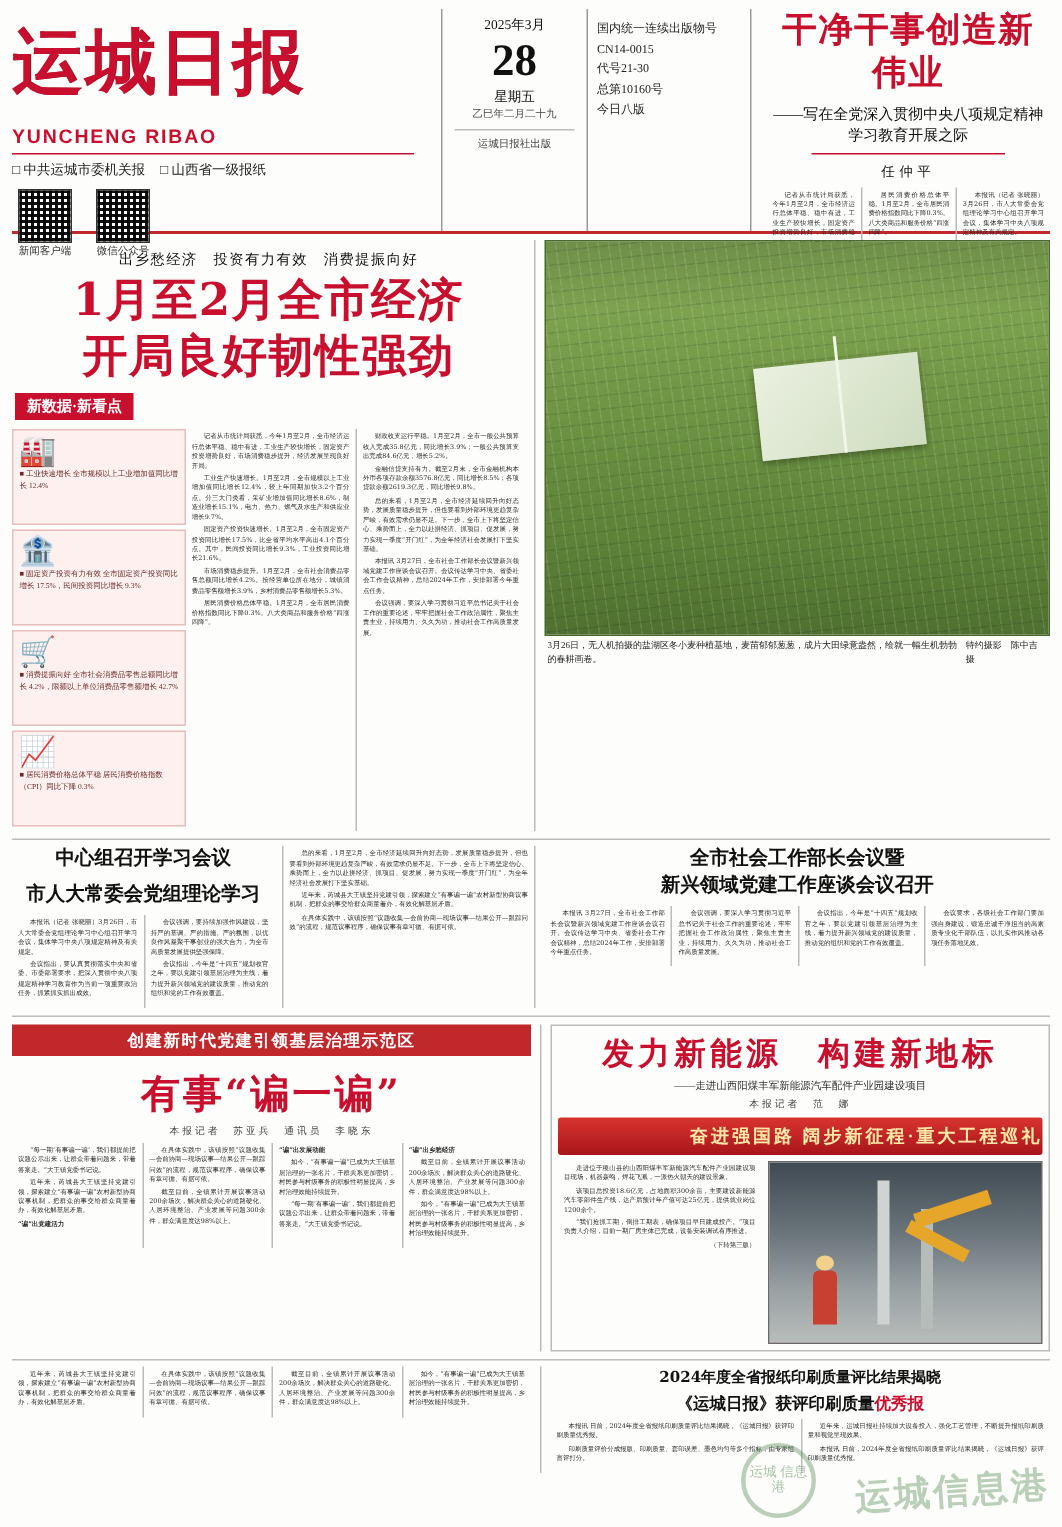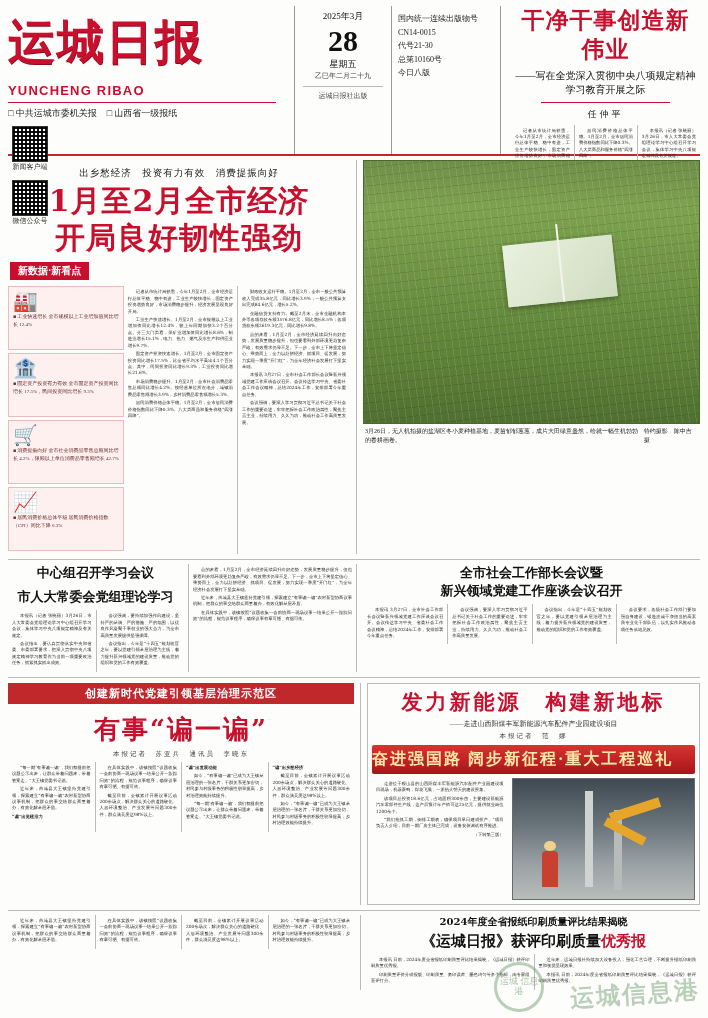--- a/index.html
+++ b/index.html
@@ -17,21 +17,21 @@
     color:#c8102e;font-family:"DejaVu Serif",serif;font-weight:bold;
     font-size:47px;letter-spacing:2px;line-height:1;padding-top:12px;
     text-shadow:0.5px 0.5px 0 #8c0a1c;
   }
   .mast-pinyin{
     color:#c8102e;font-family:"Liberation Sans",sans-serif;font-weight:bold;
     font-size:13px;letter-spacing:1.2px;margin-top:18px;
   }
   .mast-rule{border-top:1px solid #c8102e;margin-top:4px;width:268px;}
   .mast-sub{font-size:9px;margin-top:4px;color:#222;display:flex;gap:10px;}
-  .mast-qr{display:flex;gap:8px;margin-top:6px;align-items:flex-start;flex-direction:column;}
+  .mast-qr{display:flex;gap:8px;margin-top:6px;align-items:flex-end;}
   .qr{width:34px;height:34px;background:
       repeating-linear-gradient(0deg,#111 0 2px,#fff 2px 4px),
       repeating-linear-gradient(90deg,#111 0 2px,transparent 2px 4px);
       background-blend-mode:multiply;border:1px solid #333;}
   .qr-cap{font-size:7px;text-align:center;width:44px;color:#333;}
   .qr-wrap{display:flex;flex-direction:column;align-items:center;}
 
   .mast-mid{width:92px;border-left:1px solid #999;border-right:1px solid #999;
     text-align:center;font-size:9px;padding:4px 2px;line-height:1.5;}
   .mast-mid .date-big{font-size:30px;font-weight:bold;line-height:1;margin:2px 0;}
@@ -110,22 +110,22 @@
 
   .quote-title{
     color:#c8102e;font-weight:bold;font-size:26px;text-align:center;
     font-family:"DejaVu Serif",serif;letter-spacing:2px;
   }
   .energy-title{
     color:#c8102e;font-weight:bold;font-size:21px;text-align:center;
     font-family:"DejaVu Serif",serif;letter-spacing:3px;
   }
   .gold-bar{
-    background:linear-gradient(180deg,#d8342f,#a8151a);color:#ffe9a8;text-align:left;
-    font-weight:bold;font-size:16px;padding:4px 0;letter-spacing:2px;margin:4px 0;
+    background:linear-gradient(180deg,#d8342f,#a8151a);color:#ffe9a8;text-align:right;
+    font-weight:bold;font-size:12px;padding:4px 0;letter-spacing:2px;margin:4px 0;
     border-radius:2px;
   }
   .factory{
     height:120px;border:1px solid #6a6a6a;position:relative;overflow:hidden;
     background:linear-gradient(180deg,#3f4a52 0%,#6b757c 40%,#98a0a3 70%,#b9bdbb 100%);
   }
   .factory .arm{position:absolute;right:18%;top:22%;width:52px;height:10px;background:#e5a62a;transform:rotate(-18deg);}
   .factory .arm2{position:absolute;right:26%;top:40%;width:44px;height:9px;background:#e5a62a;transform:rotate(28deg);}
   .factory .worker{position:absolute;left:16%;bottom:10%;width:16px;height:36px;background:#c8402f;border-radius:4px 4px 0 0;}
   .factory .worker:after{content:"";position:absolute;left:2px;top:-10px;width:12px;height:10px;background:#f2d28a;border-radius:50%;}
@@ -387,21 +387,21 @@
           <p>截至目前，全镇累计开展议事活动200余场次，解决群众关心的道路硬化、人居环境整治、产业发展等问题300余件，群众满意度达98%以上。</p>
         </div>
         <div class="tiny-text col-pad vline" style="width:25%">
           <p>如今，“有事谝一谝”已成为大王镇基层治理的一张名片，干群关系更加密切，村民参与村级事务的积极性明显提高，乡村治理效能持续提升。</p>
         </div>
       </div>
     </div>
 
     <div class="vline" style="flex:1;box-sizing:border-box;padding-left:6px;">
       <div class="h-center" style="font-size:10px;">2024年度全省报纸印刷质量评比结果揭晓</div>
-      <div class="h-center" style="font-size:15px;margin-top:3px;">
+      <div class="h-center" style="font-size:11px;margin-top:3px;">
         <span>《运城日报》获评印刷质量</span><span style="color:#c8102e">优秀报</span>
       </div>
       <div class="cols" style="margin-top:3px;">
         <div class="tiny-text col-pad" style="width:50%">
           <p>本报讯 日前，2024年度全省报纸印刷质量评比结果揭晓，《运城日报》获评印刷质量优秀报。</p>
           <p>印刷质量评价分成报版、印刷质量、套印误差、墨色均匀等多个指标，由专家组盲评打分。</p>
         </div>
         <div class="tiny-text col-pad vline" style="width:50%">
           <p>近年来，运城日报社持续加大设备投入，强化工艺管理，不断提升报纸印刷质量和视觉呈现效果。</p>
           <p>本报讯 日前，2024年度全省报纸印刷质量评比结果揭晓，《运城日报》获评印刷质量优秀报。</p>

